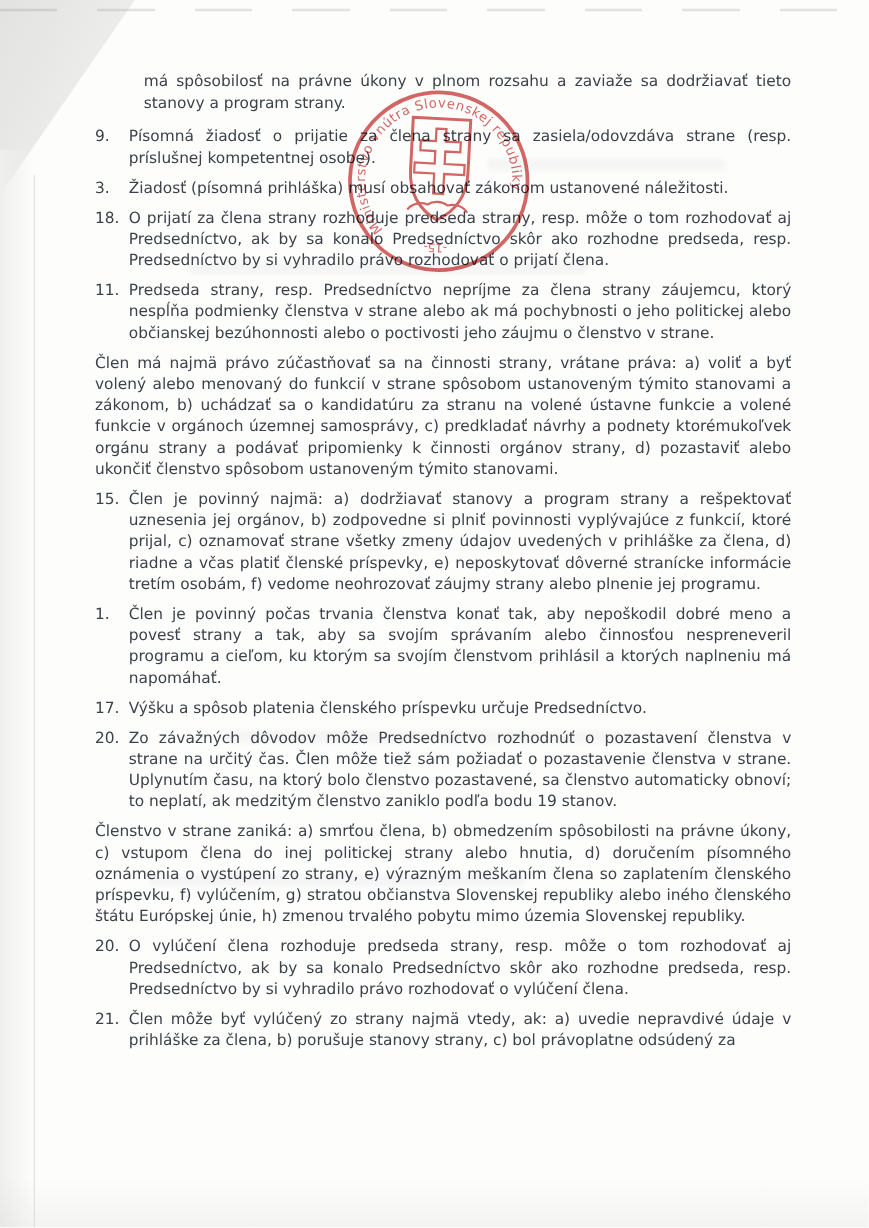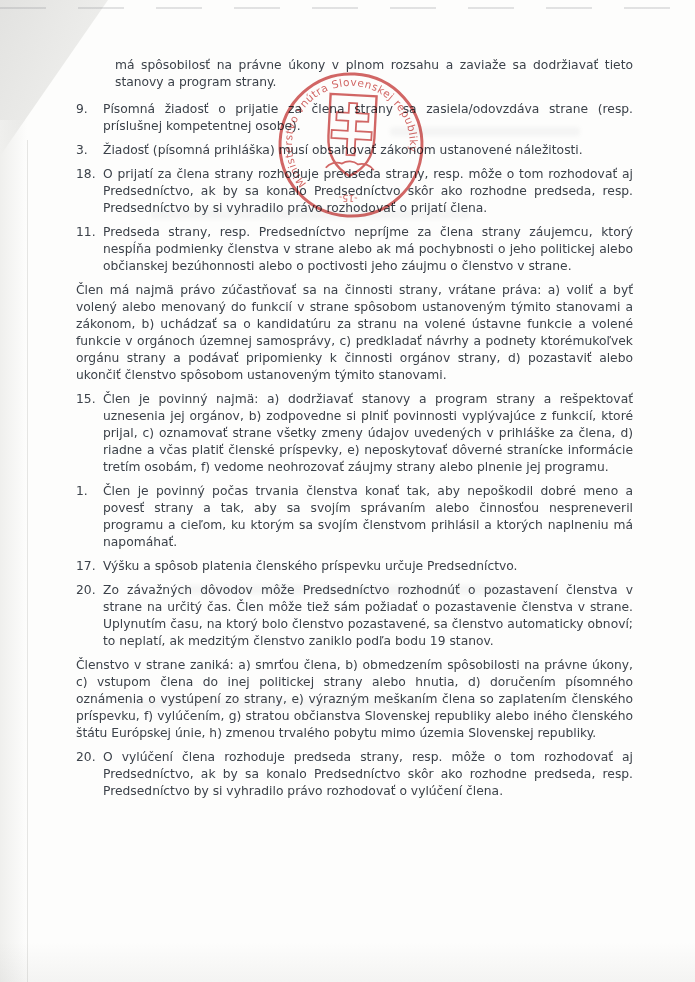--- a/index.html
+++ b/index.html
@@ -117,20 +117,24 @@
       <p>Zo závažných dôvodov môže Predsedníctvo rozhodnúť o pozastavení členstva v strane na určitý čas. Člen môže tiež sám požiadať o pozastavenie členstva v strane. Uplynutím času, na ktorý bolo členstvo pozastavené, sa členstvo automaticky obnoví; to neplatí, ak medzitým členstvo zaniklo podľa bodu 19 stanov.</p>
     </div>
     <div class="item">
       <p>Členstvo v strane zaniká: a) smrťou člena, b) obmedzením spôsobilosti na právne úkony, c) vstupom člena do inej politickej strany alebo hnutia, d) doručením písomného oznámenia o vystúpení zo strany, e) výrazným meškaním člena so zaplatením členského príspevku, f) vylúčením, g) stratou občianstva Slovenskej republiky alebo iného členského štátu Európskej únie, h) zmenou trvalého pobytu mimo územia Slovenskej republiky.</p>
     </div>
     <div class="item">
       <span class="num">20.</span>
       <p>O vylúčení člena rozhoduje predseda strany, resp. môže o tom rozhodovať aj Predsedníctvo, ak by sa konalo Predsedníctvo skôr ako rozhodne predseda, resp. Predsedníctvo by si vyhradilo právo rozhodovať o vylúčení člena.</p>
     </div>
     <div class="item">
+      <span class="num">21.</span>
+      <p>Člen môže byť vylúčený zo strany najmä vtedy, ak: a) uvedie nepravdivé údaje v prihláške za člena, b) porušuje stanovy strany, c) bol právoplatne odsúdený za</p>
+    </div>
+    <div class="item">
       <span class="num"></span>
       <p></p>
     </div>
   </div>
 
   <div class="stamp">
     <svg viewBox="0 0 160 160">
       <circle class="ln" cx="80" cy="80" r="71" stroke-width="3"></circle>
 
       <path class="ln" stroke-width="2.4" d="M57,30 h46 v42 q0,27 -23,39 q-23,-12 -23,-39 z"></path>

